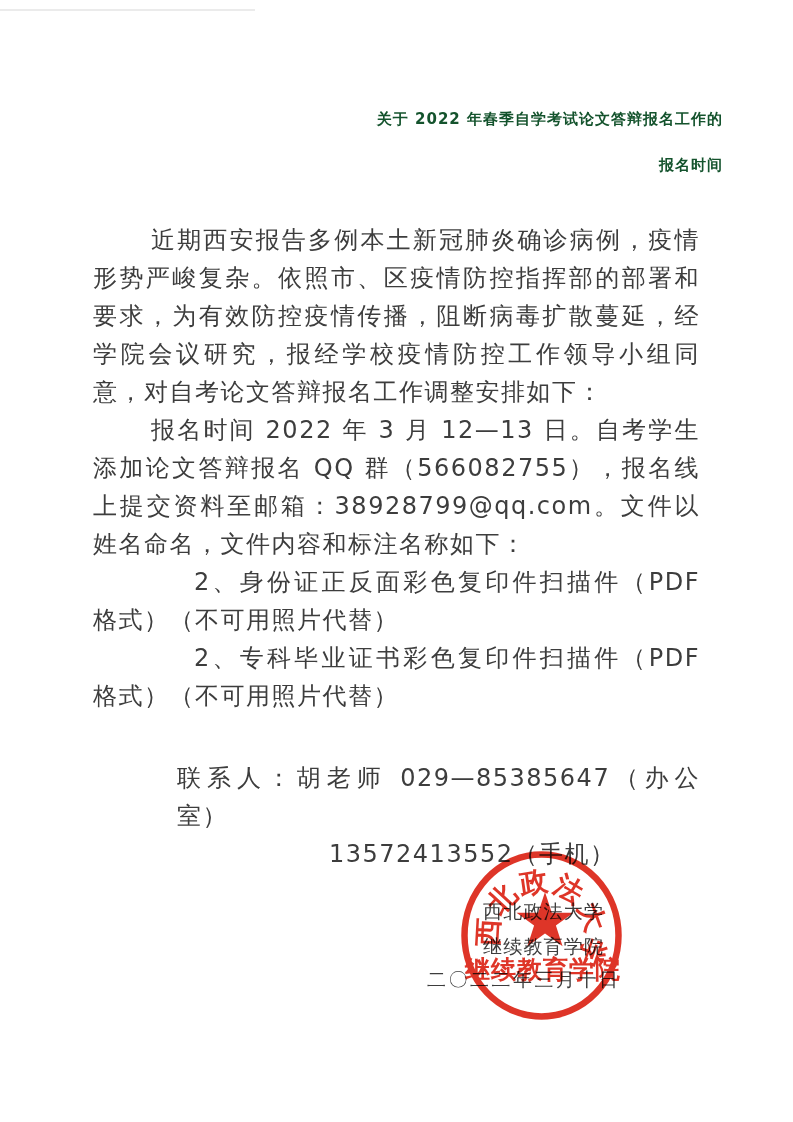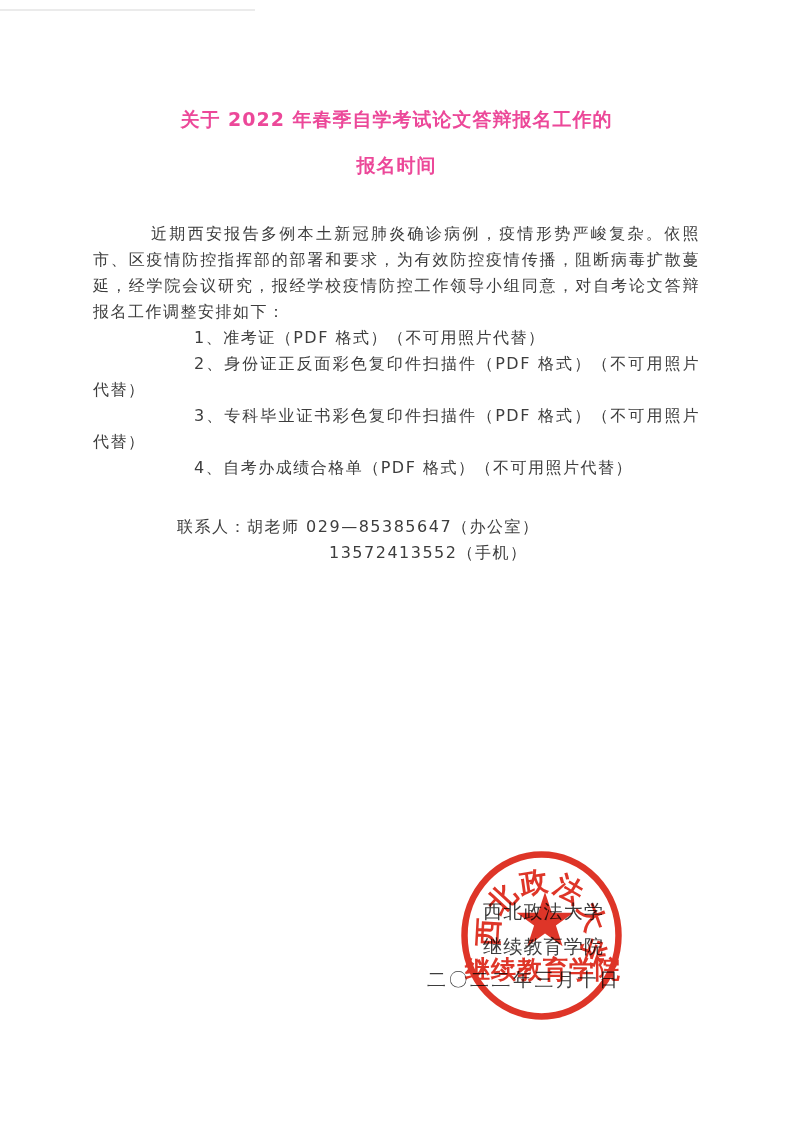--- a/index.html
+++ b/index.html
@@ -10,38 +10,38 @@
     font-family:"DejaVu Sans", "Liberation Sans", sans-serif;
     color:#3d3d3d;
     overflow:hidden;
   }
   .scan-artifact {
     position:absolute; left:0; top:9px;
     width:255px; height:2px; background:#ebebeb;
   }
   .doc-title {
     margin:96px 70px 0;
-    text-align:center;
-    font-size:19px;
+    text-align:right;
+    font-size:15px;
     line-height:46px;
     font-weight:bold;
-    color:#ec4899;
+    color:#14532d;
     letter-spacing:1px;
   }
   .body-text {
     margin:33px 93px 0;
     width:607px;
-    font-size:16px;
-    line-height:26px;
+    font-size:24px;
+    line-height:38px;
     letter-spacing:1.5px;
     text-align:justify;
   }
   .para { text-indent:58px; }
   .list-item { text-indent:101px; }
-  .contact-block { margin-top:33px; }
+  .contact-block { margin-top:44px; }
   .contact-line1 { padding-left:84px; }
   .contact-line2 { padding-left:236px; }
   .sign-line {
     position:absolute;
     font-size:19px;
     color:#3d3d3d;
     letter-spacing:1.2px;
     white-space:nowrap;
   }
   #sign-org-1 { left:483px; top:899px; }
@@ -61,24 +61,23 @@
 
   <div class="scan-artifact"></div>
 
   <h1 class="doc-title">
     <span>关于 2022 年春季自学考试论文答辩报名工作的</span><br>
     <span>报名时间</span>
   </h1>
 
   <div class="body-text">
     <div class="para">近期西安报告多例本土新冠肺炎确诊病例，疫情形势严峻复杂。依照市、区疫情防控指挥部的部署和要求，为有效防控疫情传播，阻断病毒扩散蔓延，经学院会议研究，报经学校疫情防控工作领导小组同意，对自考论文答辩报名工作调整安排如下：</div>
-    <div class="list-item">1、准考证（PDF 格式）（不可用照片代替）</div>
+    <div class="para">报名时间 2022 年 3 月 12—13 日。自考学生添加论文答辩报名 QQ 群（566082755），报名线上提交资料至邮箱：38928799@qq.com。文件以姓名命名，文件内容和标注名称如下：</div>
     <div class="list-item">2、身份证正反面彩色复印件扫描件（PDF 格式）（不可用照片代替）</div>
-    <div class="list-item">3、专科毕业证书彩色复印件扫描件（PDF 格式）（不可用照片代替）</div>
-    <div class="list-item">4、自考办成绩合格单（PDF 格式）（不可用照片代替）</div>
+    <div class="list-item">2、专科毕业证书彩色复印件扫描件（PDF 格式）（不可用照片代替）</div>
     <div class="contact-block">
       <div class="contact-line1">联系人：胡老师 029—85385647（办公室）</div>
       <div class="contact-line2">13572413552（手机）</div>
     </div>
   </div>
 
   <div class="sign-line" id="sign-org-1">西北政法大学</div>
   <div class="sign-line" id="sign-org-2">继续教育学院</div>
   <div class="sign-line" id="sign-date">二〇二二年三月十日</div>
 

